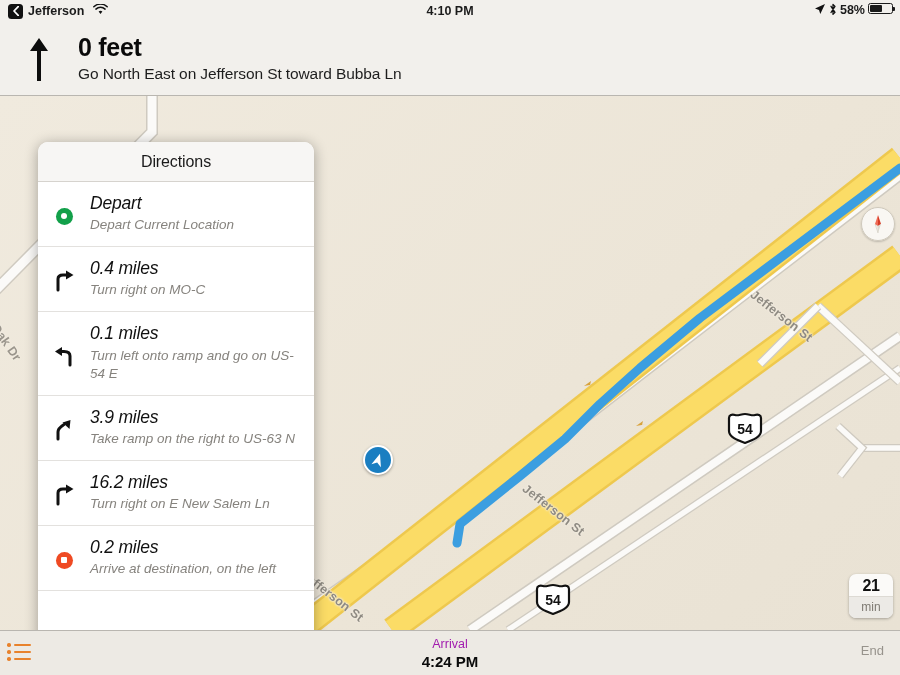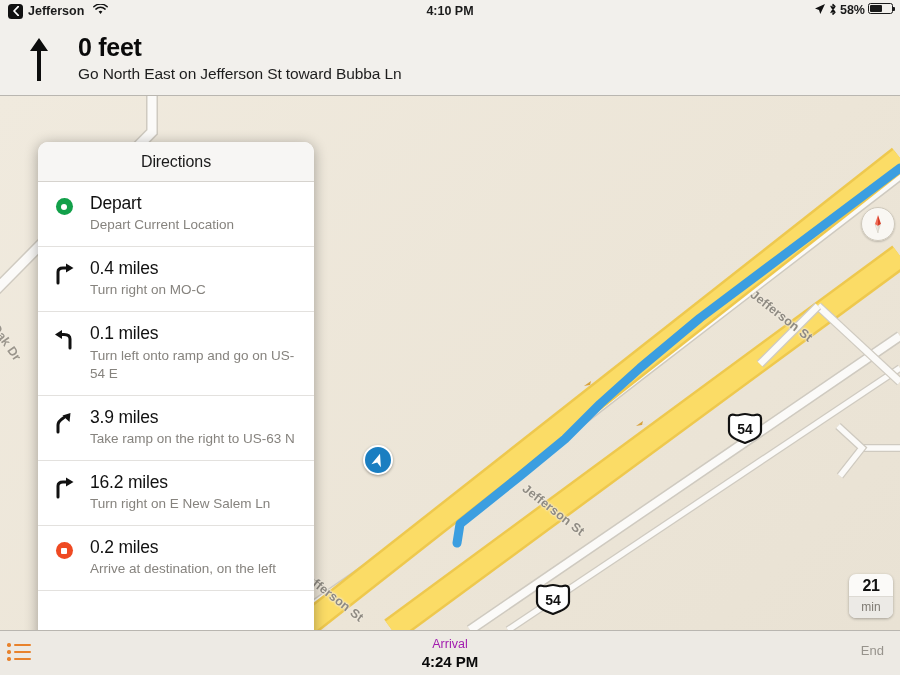--- a/index.html
+++ b/index.html
@@ -118,23 +118,23 @@
     height:40px; background:#f7f6f4; border-bottom:1px solid #d6d3ce;
     display:flex;align-items:center;justify-content:center;
     font-size:16px; color:#1a1a1a; letter-spacing:-0.1px;
   }
   .pop-tail{
     position:absolute; left:30px; top:632px; width:0;height:0;
     border-top:11px solid transparent; border-bottom:11px solid transparent;
     border-right:12px solid #fff;
   }
   .step{
-    display:flex; align-items:flex-start;
+    display:flex; align-items:center;
     border-bottom:1px solid #e3e1de;
-    padding:11px 10px 12px 0; min-height:61px;
+    padding:11px 10px 12px 0; min-height:61px;font-style:italic;
   }
   .step-icon{ width:52px; display:flex; justify-content:center; padding-top:5px; flex-shrink:0;}
   .step-body{ flex:1; }
   .step-dist{ font-size:17.5px; color:#111; letter-spacing:-0.2px; line-height:1.15;}
   .step-desc{ font-size:13.5px; color:#86837e; margin-top:3px; line-height:1.34;}
   .empty-row{ height:61px; border-bottom:1px solid #e3e1de; }
   .dot-ico{ width:17px;height:17px;border-radius:50%;display:flex;align-items:center;justify-content:center;}
   .dot-ico .inner{ width:6px;height:6px;background:#fff;border-radius:50%;}
   .dot-ico .inner.sq{ border-radius:1px; width:6px;height:6px;}
 </style>

